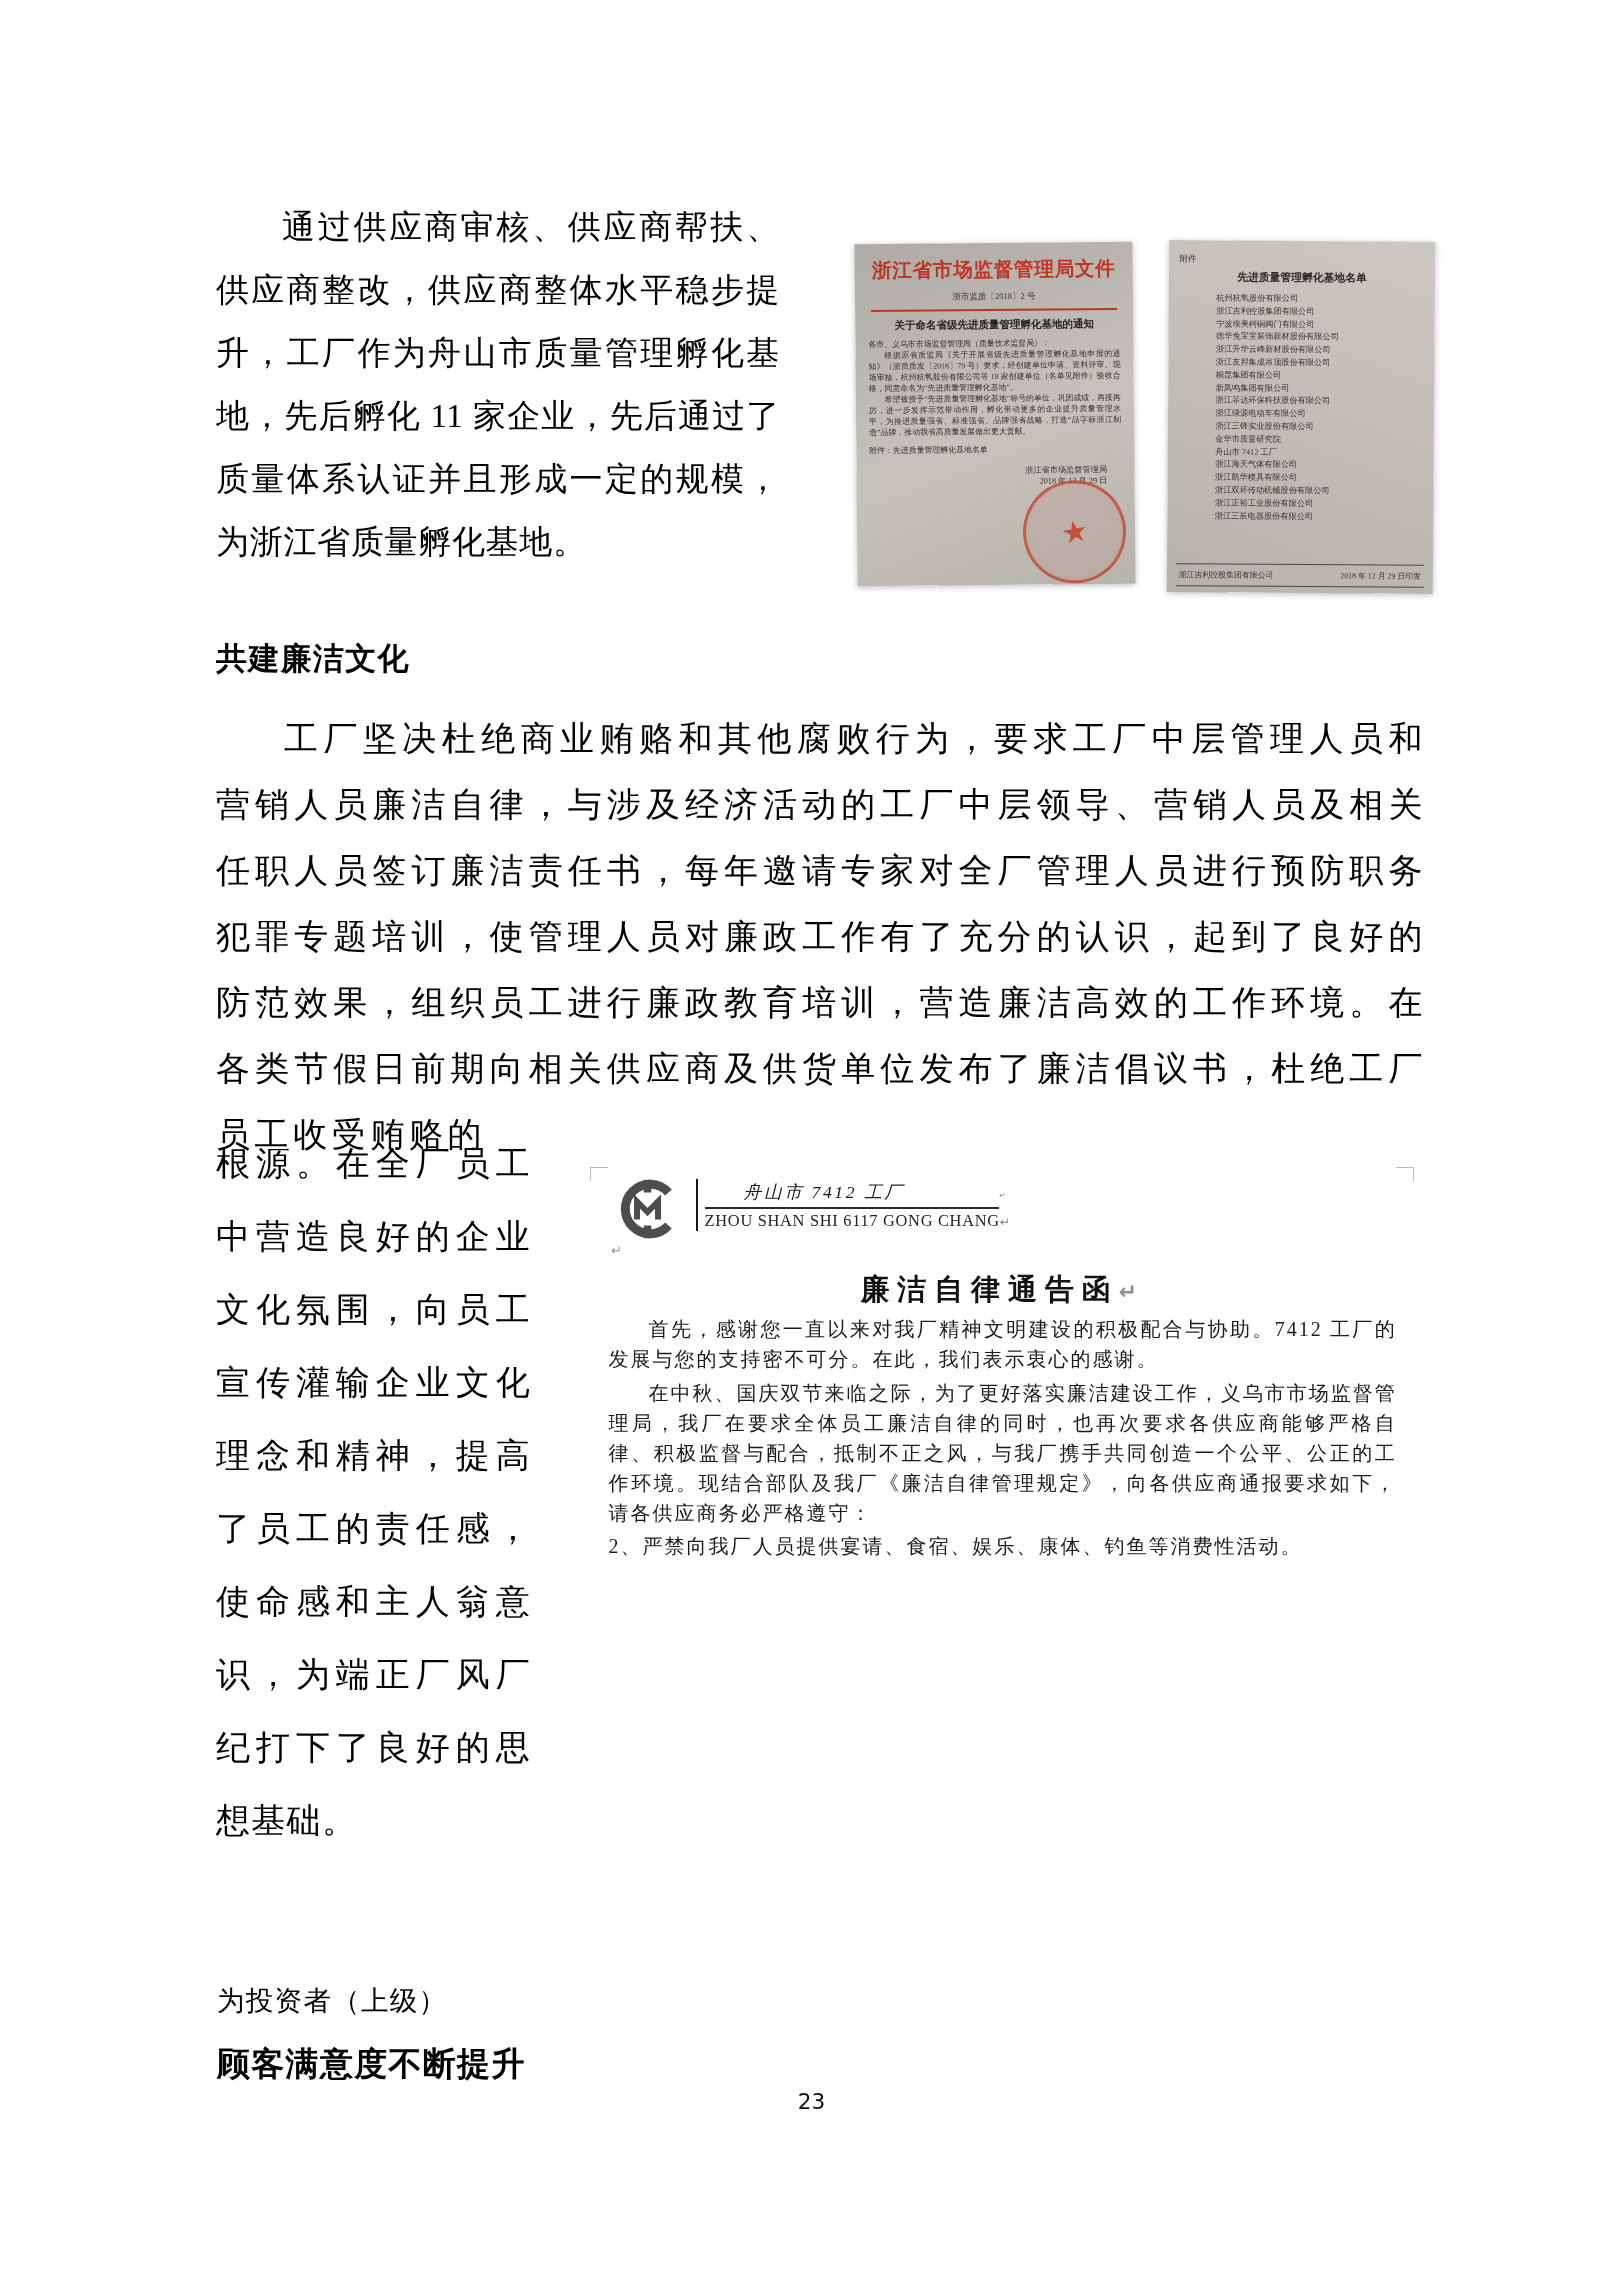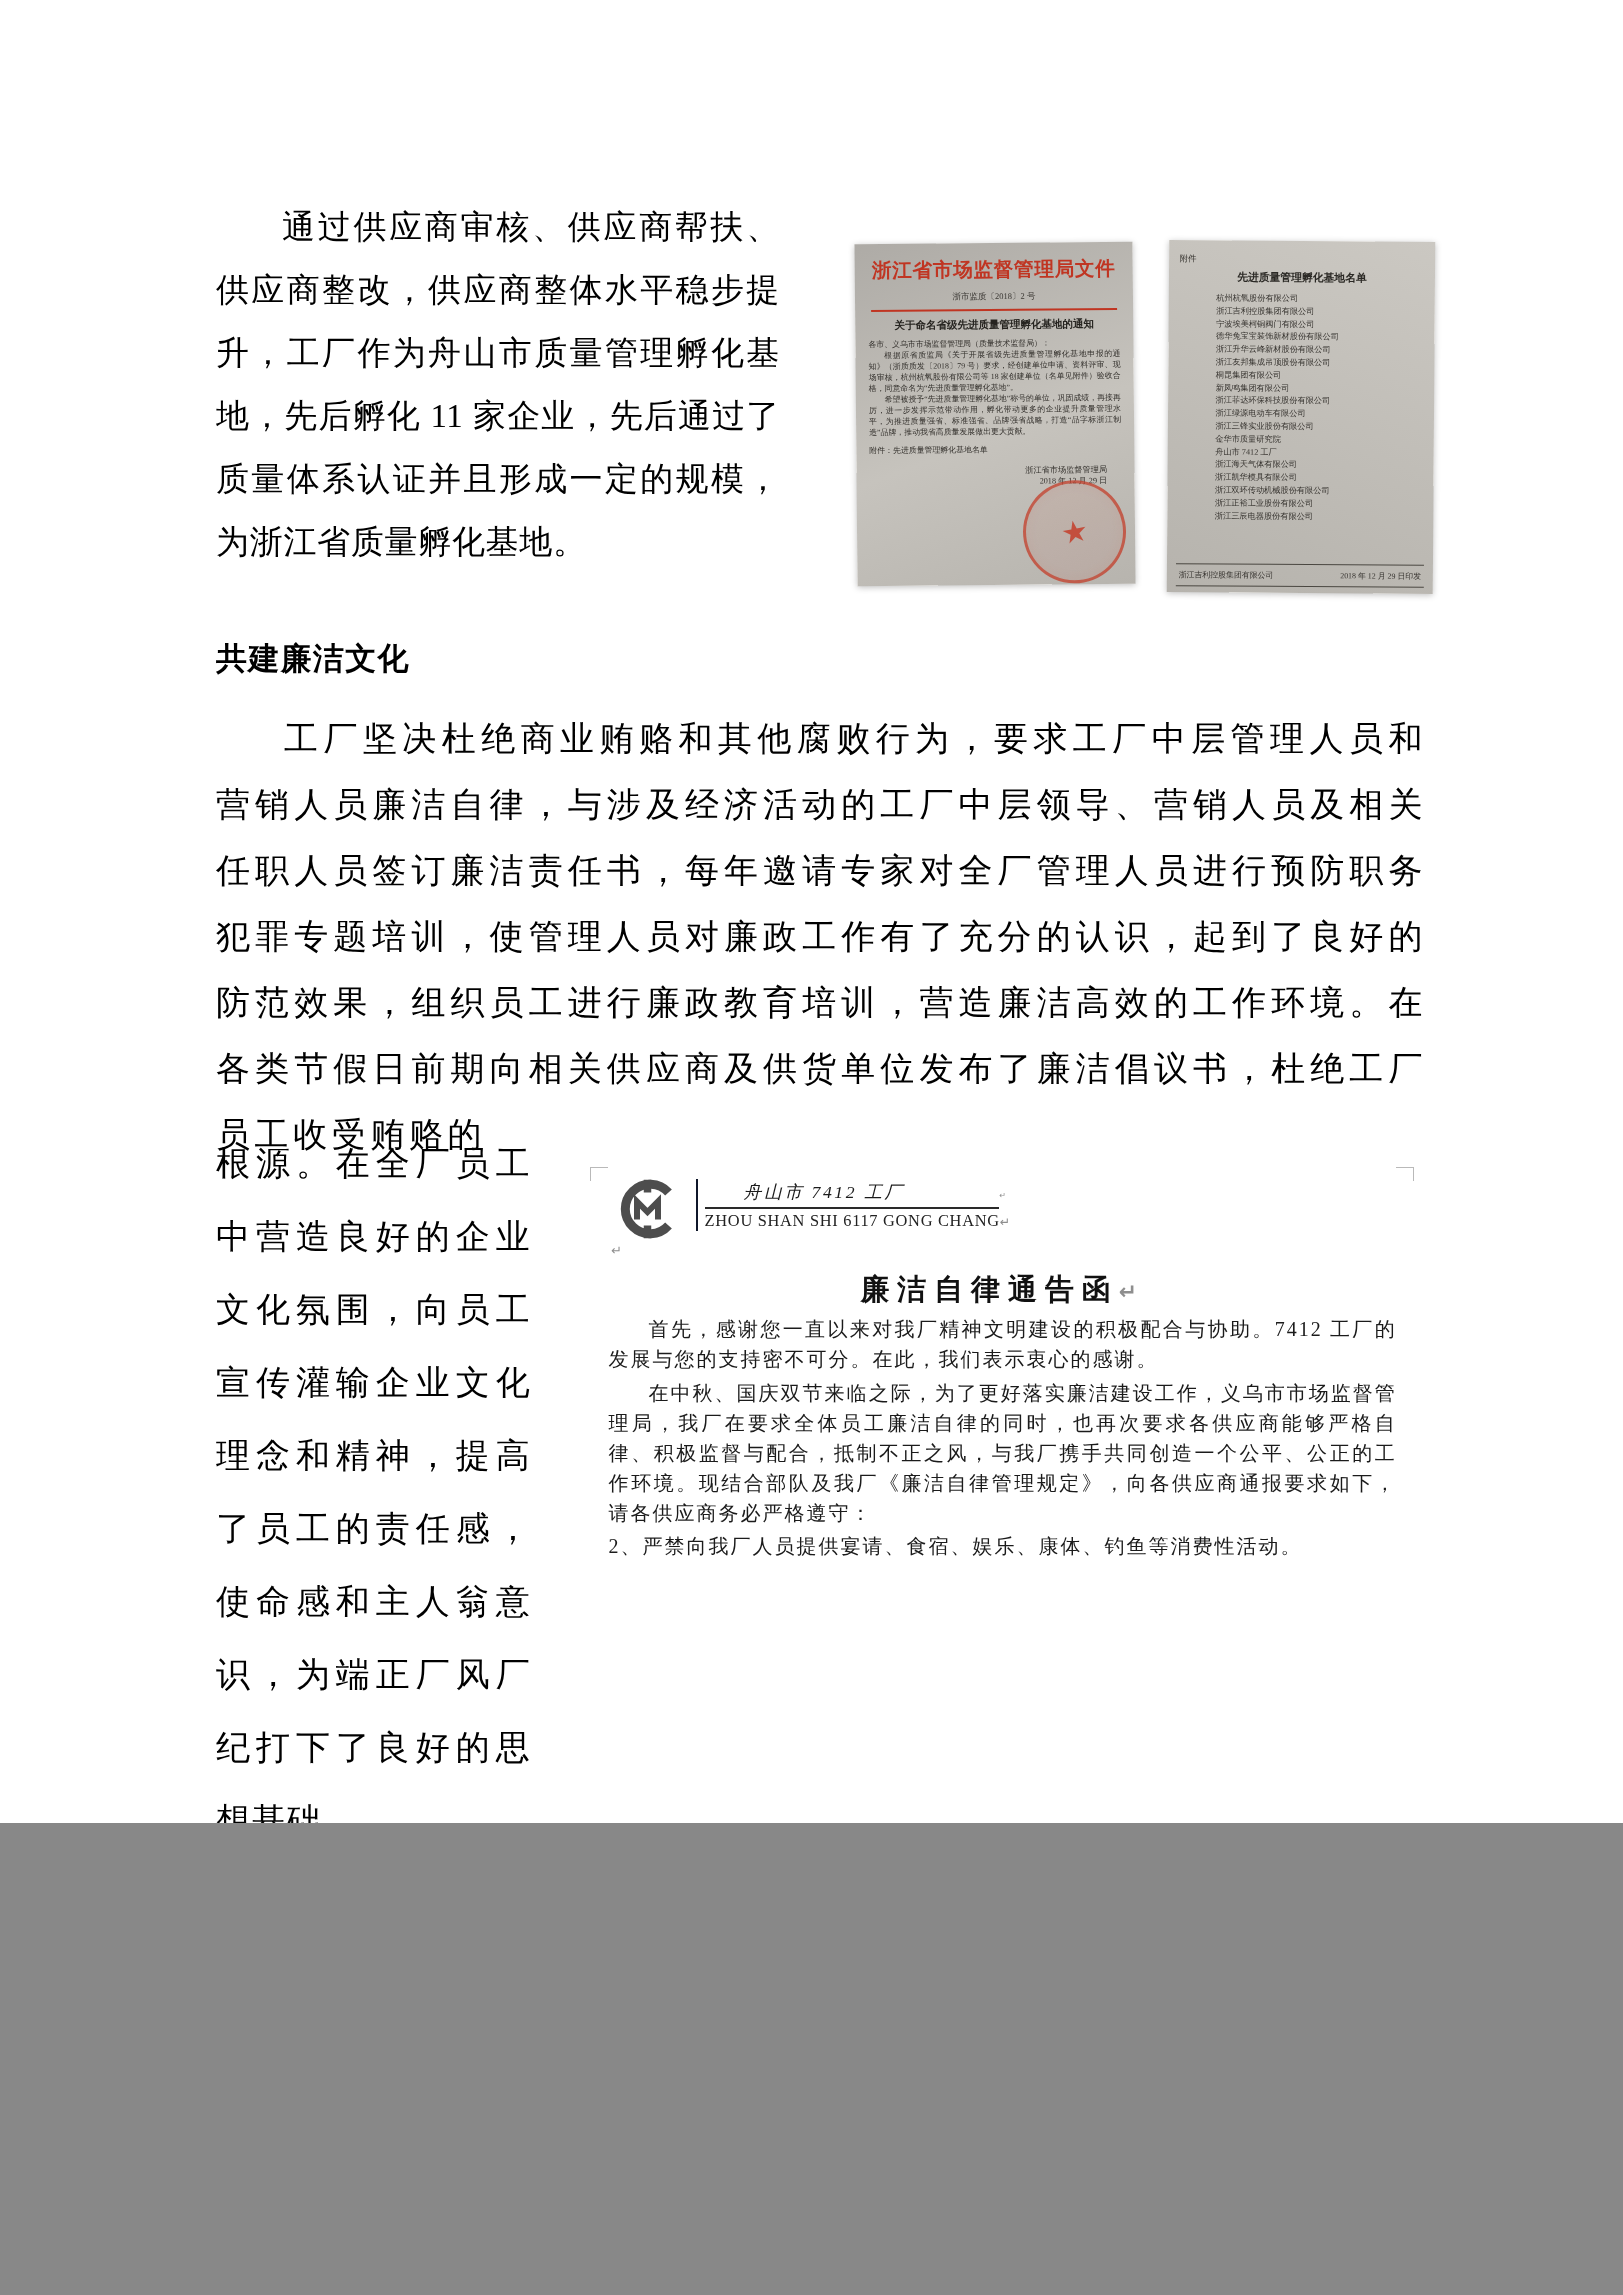--- a/index.html
+++ b/index.html
@@ -1,18 +1,18 @@
 <!DOCTYPE html>
 <html style="font-size:10.5px"><head>
 <meta charset="utf-8">
 <style>
   html,body { margin:0; padding:0; background:#888; }
   .page {
     position:relative;
-    width:1623px; height:1823px;
+    width:1623px; height:2295px;
     margin:0 auto;
     background:#ffffff;
     font-family:"Liberation Serif","DejaVu Serif",serif;
     color:#000;
     overflow:hidden;
     text-decoration:underline;
   }
 
   
   .intro {
@@ -220,15 +220,16 @@
     </div>
 
 
     <p class="letter-para">首先，感谢您一直以来对我厂精神文明建设的积极配合与协助。7412 工厂的发展与您的支持密不可分。在此，我们表示衷心的感谢。</p>
     <p class="letter-para">在中秋、国庆双节来临之际，为了更好落实廉洁建设工作，义乌市市场监督管理局，我厂在要求全体员工廉洁自律的同时，也再次要求各供应商能够严格自律、积极监督与配合，抵制不正之风，与我厂携手共同创造一个公平、公正的工作环境。现结合部队及我厂《廉洁自律管理规定》，向各供应商通报要求如下，请各供应商务必严格遵守：</p>
     <p class="letter-item">2、严禁向我厂人员提供宴请、食宿、娱乐、康体、钓鱼等消费性活动。</p>
   </div>
 
   <div class="bottom1">为投资者（上级）</div>
   <div class="bottom2">顾客满意度不断提升</div>
+  <div class="page-number">23</div>
 
 </div>
 
 
 </body></html>

